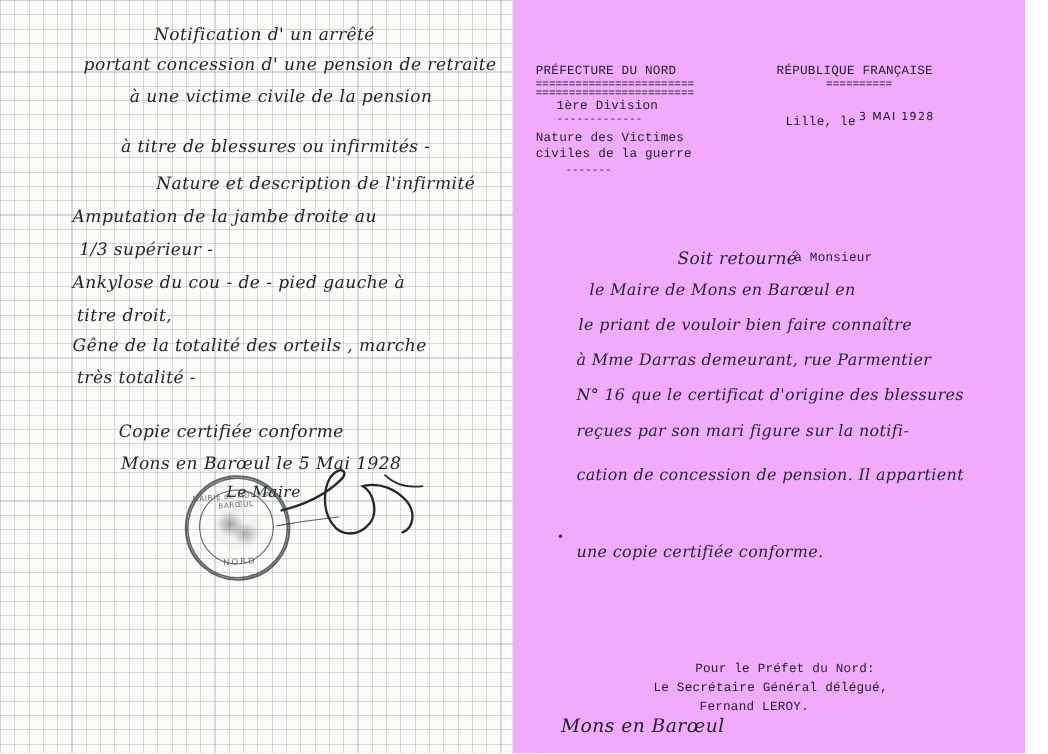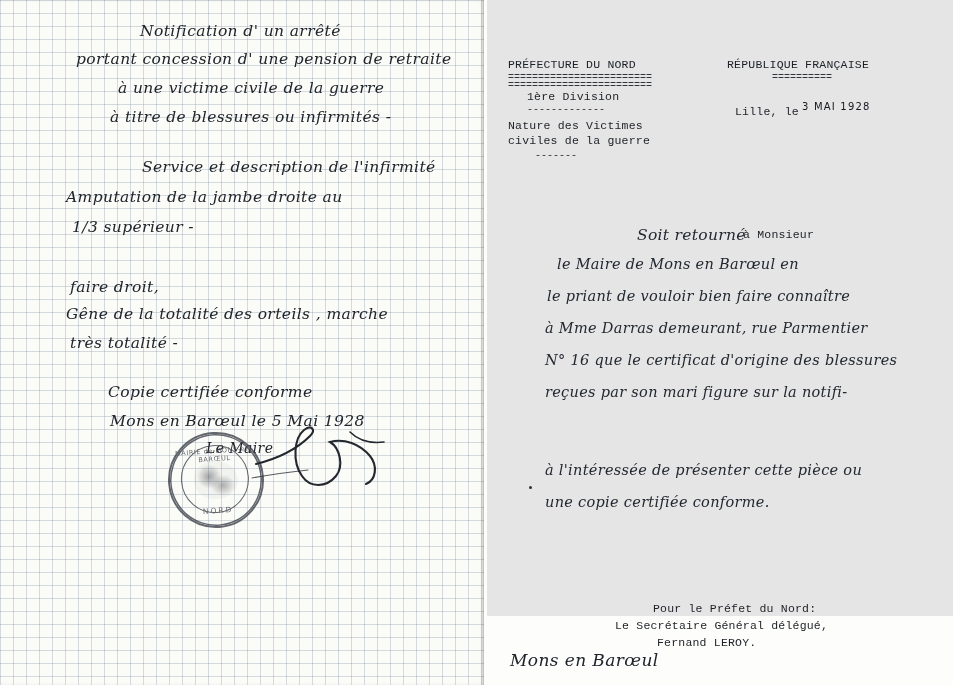--- a/index.html
+++ b/index.html
@@ -94,23 +94,23 @@
   .signature-flourish {
     position: absolute;
     left: 250px; top: 418px;
     width: 150px; height: 90px;
     pointer-events: none;
   }
 
   
   .right-leaf {
     position: absolute;
-    left: 487px; top: 0;
-    width: 466px; height: 616px;
-    background: #e5e5e5;
+    left: 466px; top: 0;
+    width: 466px; height: 685px;
+    background: #f0abfc;
   }
   .type {
     position: absolute;
     font-family: "Liberation Mono", monospace;
     font-size: 11.5px;
     color: #1d2127;
     white-space: nowrap;
     letter-spacing: 0.2px;
   }
   .rule {
@@ -150,28 +150,29 @@
 </head>
 <body>
 
 <div class="page">
 
   <div class="left-leaf">
     <div class="leaf-edge"></div>
 
     <div class="hand l2" style="left:140px; top:22px;">Notification d' un arrêté</div>
     <div class="hand l2" style="left:76px;  top:50px;">portant concession d' une pension de retraite</div>
-    <div class="hand l2" style="left:118px; top:79px;">à une victime civile de la guerre</div>
-    <div class="hand l2" style="left:110px; top:108px;">à titre de blessures ou infirmités -</div>
-
-    <div class="hand l2" style="left:142px; top:158px;">Service et description de l'infirmité</div>
+    <div class="hand l2" style="left:118px; top:79px;">à une victime civile de la pension</div>
+    <div class="hand l2" style="left:110px; top:124px;">à titre de blessures ou infirmités -</div>
+
+    <div class="hand l2" style="left:142px; top:158px;">Nature et description de l'infirmité</div>
 
     <div class="hand l2" style="left:66px;  top:188px;">Amputation de la jambe droite au</div>
     <div class="hand l2" style="left:72px;  top:218px;">1/3 supérieur -</div>
-    <div class="hand l2" style="left:70px;  top:278px;">faire droit,</div>
+    <div class="hand l2" style="left:66px;  top:248px;">Ankylose du cou - de - pied gauche à</div>
+    <div class="hand l2" style="left:70px;  top:278px;">titre droit,</div>
     <div class="hand l2" style="left:66px;  top:305px;">Gêne de la totalité des orteils , marche</div>
     <div class="hand l2" style="left:70px;  top:334px;">très totalité -</div>
 
     <div class="hand l2" style="left:108px; top:383px;">Copie certifiée conforme</div>
     <div class="hand l2" style="left:110px; top:412px;">Mons en Barœul le  5 Mai 1928</div>
     <div class="hand sm" style="left:206px; top:440px;">Le Maire</div>
 
     <div class="stamp">
       <div class="inner-ring"></div>
       <div class="arc-top">MAIRIE de MONS-en-BARŒUL</div>
@@ -208,21 +209,21 @@
     <div class="date-stamp" style="left:315px; top:101px;">3 MAI 1928</div>
 
     <div class="hand-r big" style="left:150px; top:226px;">Soit retourné</div>
     <div class="type" style="left:256px; top:228px;">à Monsieur</div>
 
     <div class="hand-r" style="left:70px; top:256px;">le Maire de Mons en Barœul en</div>
     <div class="hand-r" style="left:60px; top:288px;">le priant de vouloir bien faire connaître</div>
     <div class="hand-r" style="left:58px; top:320px;">à Mme Darras demeurant, rue Parmentier</div>
     <div class="hand-r" style="left:58px; top:352px;">N° 16 que le certificat d'origine des blessures</div>
     <div class="hand-r" style="left:58px; top:384px;">reçues par son mari figure sur la notifi-</div>
-    <div class="hand-r" style="left:58px; top:462px;">à l'intéressée de présenter cette pièce ou</div>
+    <div class="hand-r" style="left:58px; top:424px;">cation de concession de pension. Il appartient</div>
     <div class="hand-r" style="left:58px; top:494px;">une copie certifiée conforme.</div>
 
     <div class="dot" style="left:42px; top:486px;"></div>
 
     <div class="type" style="left:166px; top:602px;">Pour le Préfet du Nord:</div>
     <div class="type" style="left:128px; top:619px;">Le Secrétaire Général délégué,</div>
     <div class="type" style="left:170px; top:636px;">Fernand LEROY.</div>
   </div>
 
   <div class="hand l2" style="left:510px; top:650px; font-size:17px;">Mons en Barœul</div>

